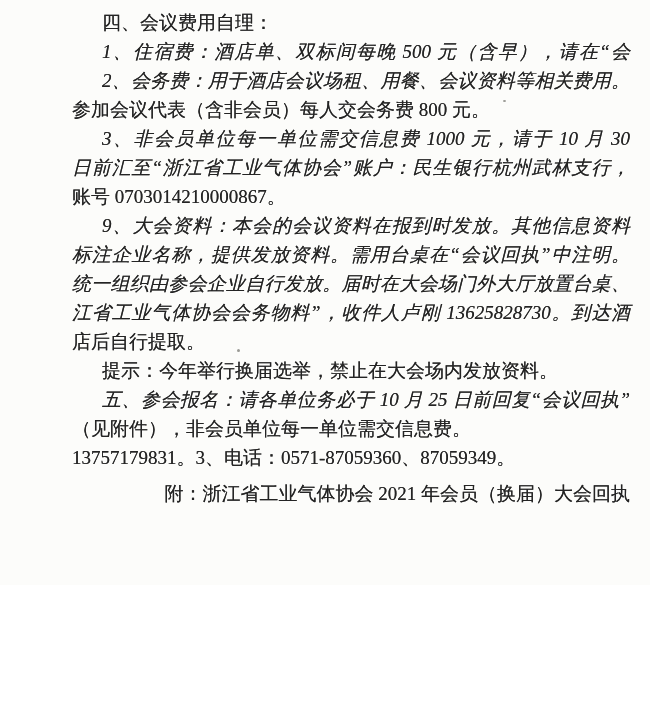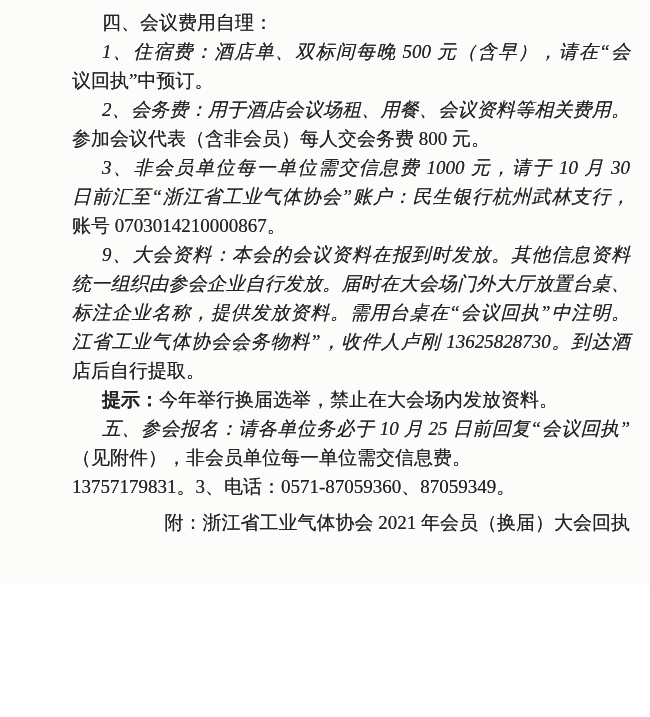--- a/index.html
+++ b/index.html
@@ -14,21 +14,21 @@
     position:absolute;
     left:72px; top:8px; width:558px;
     font-size:19px; line-height:29px;
     color:#242424;
     text-shadow:0 0 0.5px #555;
   }
   .line { white-space:normal; }
   .line.indent { text-indent:30px; }
   .line.justify { text-align:justify; text-align-last:justify;font-style:italic; }
   .line.gap { margin-top:7px;text-align:right; }
-  .lead { font-weight:bold; }
+  .lead { font-weight:normal; }
   .sig-org {
     position:absolute; left:347px; top:620px;
     font-size:16.5px; color:#1f1f1f; letter-spacing:0.5px;
     text-shadow:0 0 0.5px #555;
   }
   .sig-date {
     position:absolute; left:352px; top:652px;
     font-size:12px; color:#1f1f1f; letter-spacing:1px;
     text-shadow:0 0 0.5px #555;
   }
@@ -44,29 +44,28 @@
   .speck.s3 { left:503px; top:100px; width:3px; height:2px; }
 </style>
 </head>
 <body>
 
 <div class="page">
 
   <div class="doc-body" id="doc-lines">
       <div class="line indent">四、会议费用自理：</div>
       <div class="line indent justify">1、住宿费：酒店单、双标间每晚 500 元（含早），请在“会</div>
-      <div class="line">议回执”中预订。</div>
       <div class="line indent justify">2、会务费：用于酒店会议场租、用餐、会议资料等相关费用。</div>
       <div class="line">参加会议代表（含非会员）每人交会务费 800 元。</div>
       <div class="line indent justify">3、非会员单位每一单位需交信息费 1000 元，请于 10 月 30</div>
       <div class="line justify">日前汇至“浙江省工业气体协会”账户：民生银行杭州武林支行，</div>
       <div class="line">账号 0703014210000867。</div>
       <div class="line indent justify">9、大会资料：本会的会议资料在报到时发放。其他信息资料</div>
+      <div class="line justify">标注企业名称，提供发放资料。需用台桌在“会议回执”中注明。</div>
       <div class="line justify">统一组织由参会企业自行发放。届时在大会场门外大厅放置台桌、</div>
-      <div class="line justify">标注企业名称，提供发放资料。需用台桌在“会议回执”中注明。</div>
       <div class="line justify">江省工业气体协会会务物料”，收件人卢刚 13625828730。到达酒</div>
       <div class="line">店后自行提取。</div>
       <div class="line indent"><span class="lead">提示：</span>今年举行换届选举，禁止在大会场内发放资料。</div>
       <div class="line indent justify">五、参会报名：请各单位务必于 10 月 25 日前回复“会议回执”</div>
       <div class="line">（见附件），非会员单位每一单位需交信息费。</div>
       <div class="line">13757179831。3、电话：0571-87059360、87059349。</div>
       <div class="line gap">附：浙江省工业气体协会 2021 年会员（换届）大会回执</div>
     </div>
 
   <div class="sig-org">浙江省工业气体协会</div>

